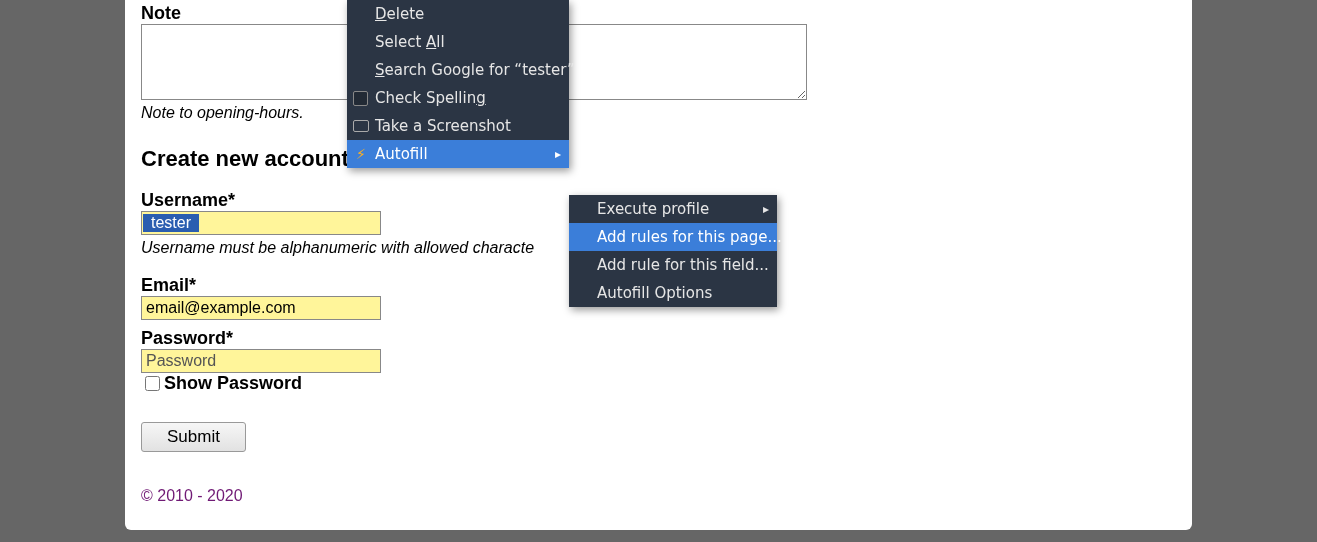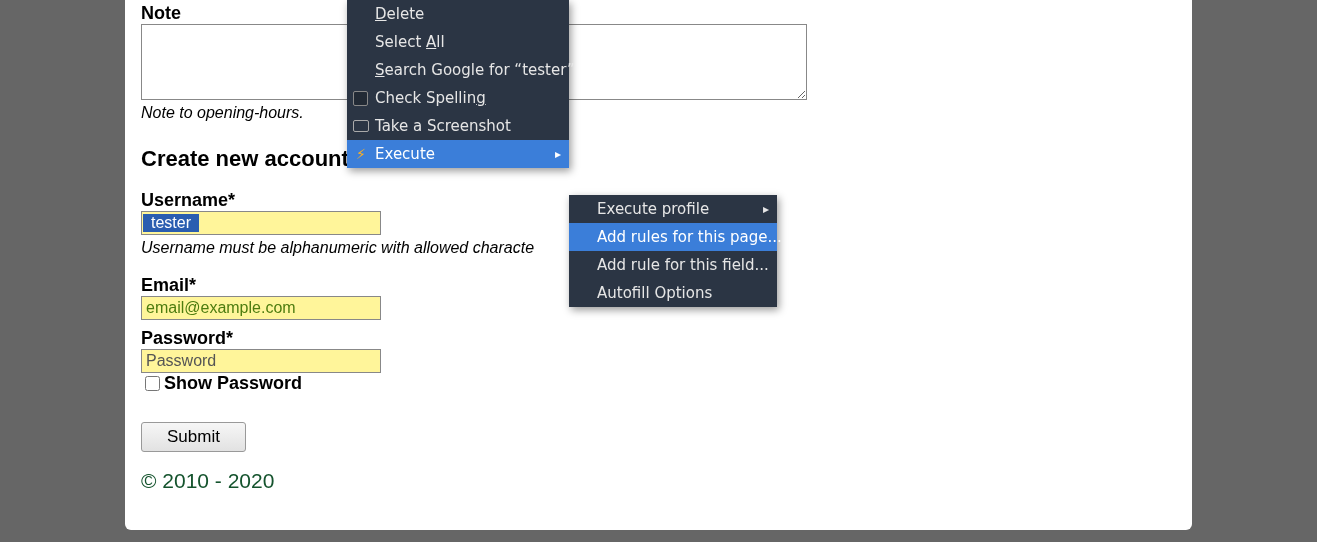--- a/index.html
+++ b/index.html
@@ -59,21 +59,21 @@
   .req { font-weight: bold; }
   .text-input {
     display: block;
     width: 240px;
     height: 24px;
     border: 1px solid #888;
     background: #fff59a;
     font-size: 16px;
     padding: 0 4px;
     box-sizing: border-box;
-    color: #4d7c0f;
+    color: #000000;
   }
   .text-input::placeholder {
     color: #555;
   }
   .selected-text {
     background: #fff59a;
     border: 1px solid #888;
     width: 240px;
     height: 24px;
     box-sizing: border-box;
@@ -99,23 +99,23 @@
     margin-top: 28px;
     width: 105px;
     height: 30px;
     font-size: 17px;
     background: linear-gradient(#f6f6f6, #e2e2e2);
     border: 1px solid #999;
     border-radius: 3px;
     cursor: pointer;
   }
   .copyright {
-    margin-top: 17px;
-    font-size: 21px;
-    color: #14532d;
+    margin-top: 35px;
+    font-size: 16px;
+    color: #701a75;
   }
 
   
   .ctx {
     position: absolute;
     background: #2b3544;
     color: #e6e6e6;
     font-family: "DejaVu Sans", Arial, sans-serif;
     font-size: 15px;
     box-shadow: 2px 3px 8px rgba(0,0,0,0.4);
@@ -218,21 +218,21 @@
   <div class="ctx-item">
     <span class="ctx-checkbox"></span>
     <span><span>Check Spellin</span><span class="underline">g</span></span>
   </div>
   <div class="ctx-item">
     <span class="lead-icon"><span class="shot-icon"></span></span>
     <span>Take a Screenshot</span>
   </div>
   <div class="ctx-item hl">
     <span class="lead-icon bolt">⚡</span>
-    <span>Execute</span>
+    <span>Autofill</span>
     <span class="sub-arrow">▸</span>
   </div>
 </div>
 
 <div class="ctx" style="left:569px; top:195px; width:208px;">
   <div class="ctx-item">
     <span>Execute profile</span>
     <span class="sub-arrow">▸</span>
   </div>
   <div class="ctx-item hl">

